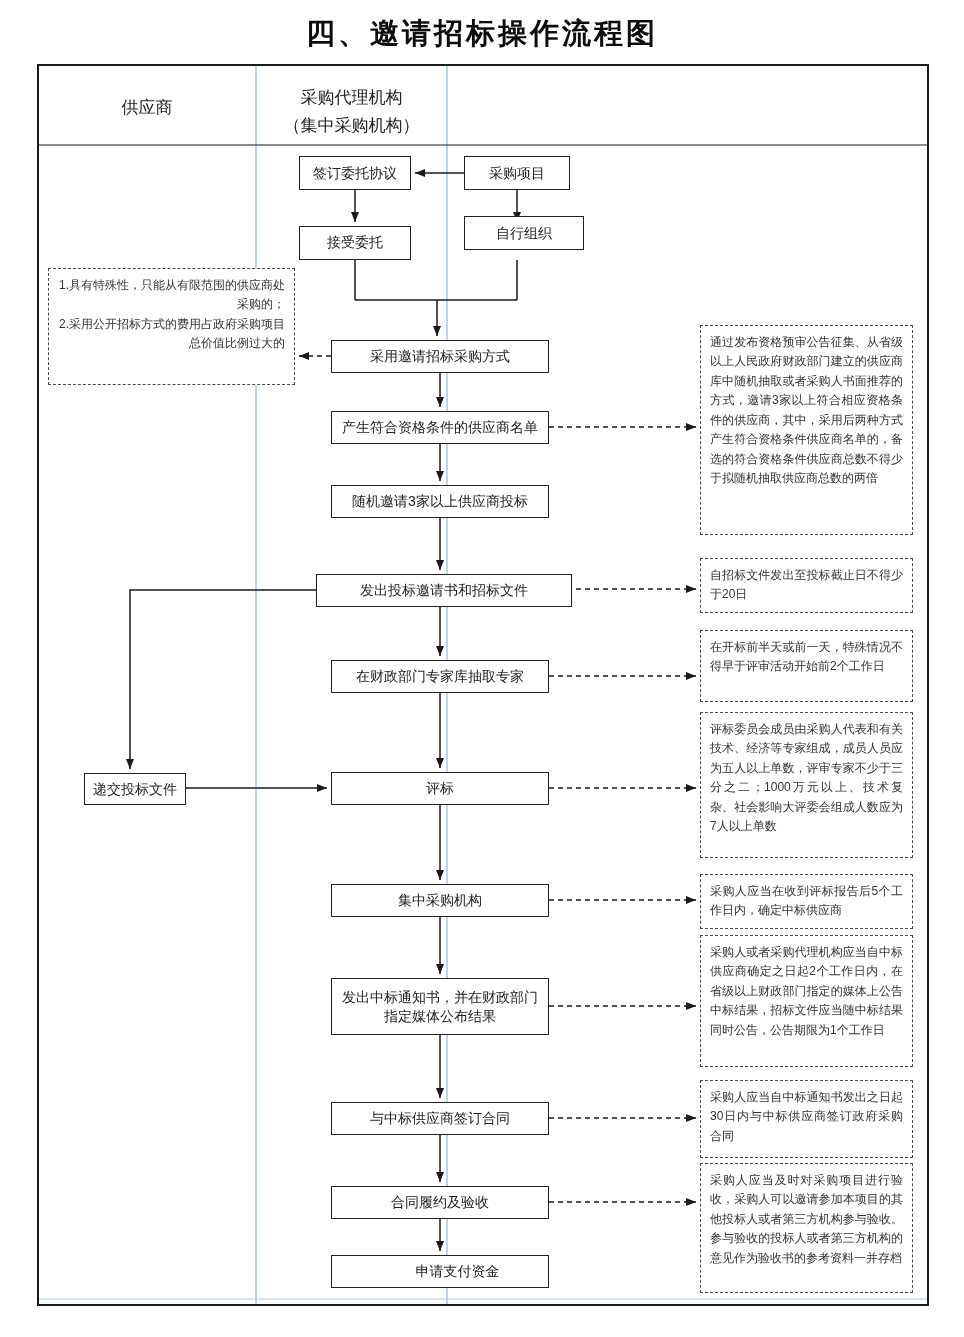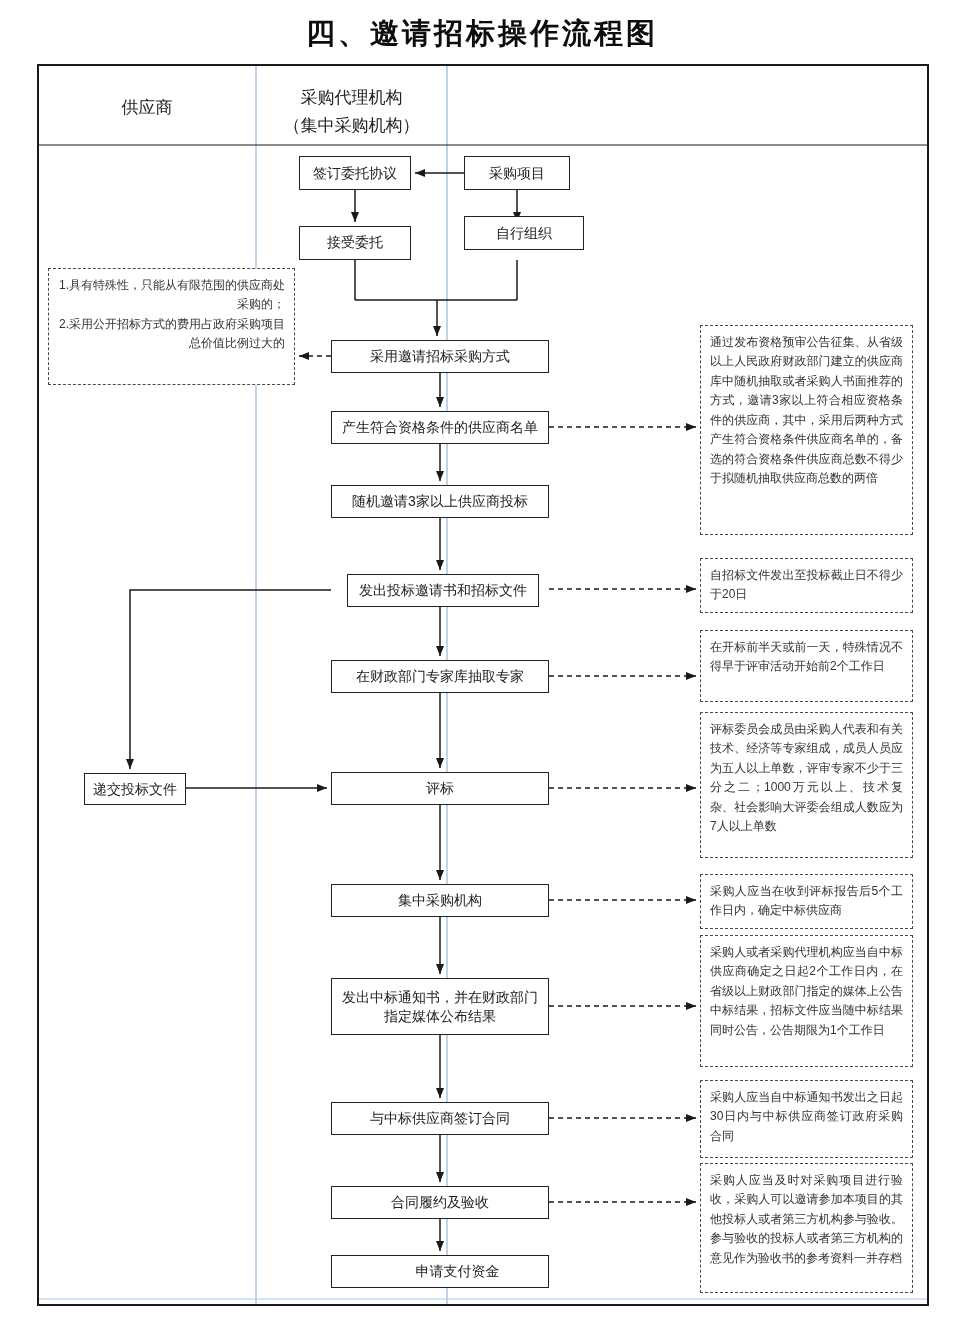--- a/index.html
+++ b/index.html
@@ -80,21 +80,21 @@
   <div class="lane-label" style="left:256px; top:84px; width:191px;">采购代理机构
 （集中采购机构）</div>
 
   <div class="fbox" style="left:299px; top:156px; width:112px; height:34px;">签订委托协议</div>
   <div class="fbox" style="left:464px; top:156px; width:106px; height:34px;">采购项目</div>
   <div class="fbox" style="left:299px; top:226px; width:112px; height:34px;font-family:Liberation Serif, serif;">接受委托</div>
   <div class="fbox" style="left:464px; top:216px; width:120px; height:34px;">自行组织</div>
   <div class="fbox" style="left:331px; top:340px; width:218px; height:33px;">采用邀请招标采购方式</div>
   <div class="fbox" style="left:331px; top:411px; width:218px; height:33px;">产生符合资格条件的供应商名单</div>
   <div class="fbox" style="left:331px; top:485px; width:218px; height:33px;">随机邀请3家以上供应商投标</div>
-  <div class="fbox" style="left:347px; top:574px; width:192px; height:33px;">发出投标邀请书和招标文件</div>
+  <div class="fbox" style="left:316px; top:574px; width:256px; height:33px;">发出投标邀请书和招标文件</div>
   <div class="fbox" style="left:331px; top:660px; width:218px; height:33px;">在财政部门专家库抽取专家</div>
   <div class="fbox" style="left:84px; top:773px; width:102px; height:32px;">递交投标文件</div>
   <div class="fbox" style="left:331px; top:772px; width:218px; height:33px;">评标</div>
   <div class="fbox" style="left:331px; top:884px; width:218px; height:33px;">集中采购机构</div>
   <div class="fbox" style="left:331px; top:978px; width:218px; height:57px;">发出中标通知书，并在财政部门指定媒体公布结果</div>
   <div class="fbox" style="left:331px; top:1102px; width:218px; height:33px;">与中标供应商签订合同</div>
   <div class="fbox" style="left:331px; top:1186px; width:218px; height:33px;">合同履约及验收</div>
   <div class="fbox" style="left:331px; top:1255px; width:218px; height:33px;padding-left:40px;">申请支付资金</div>
 
   <div class="note" style="left:48px; top:268px; width:247px; min-height:117px; text-align:right;">1.具有特殊性，只能从有限范围的供应商处采购的；

